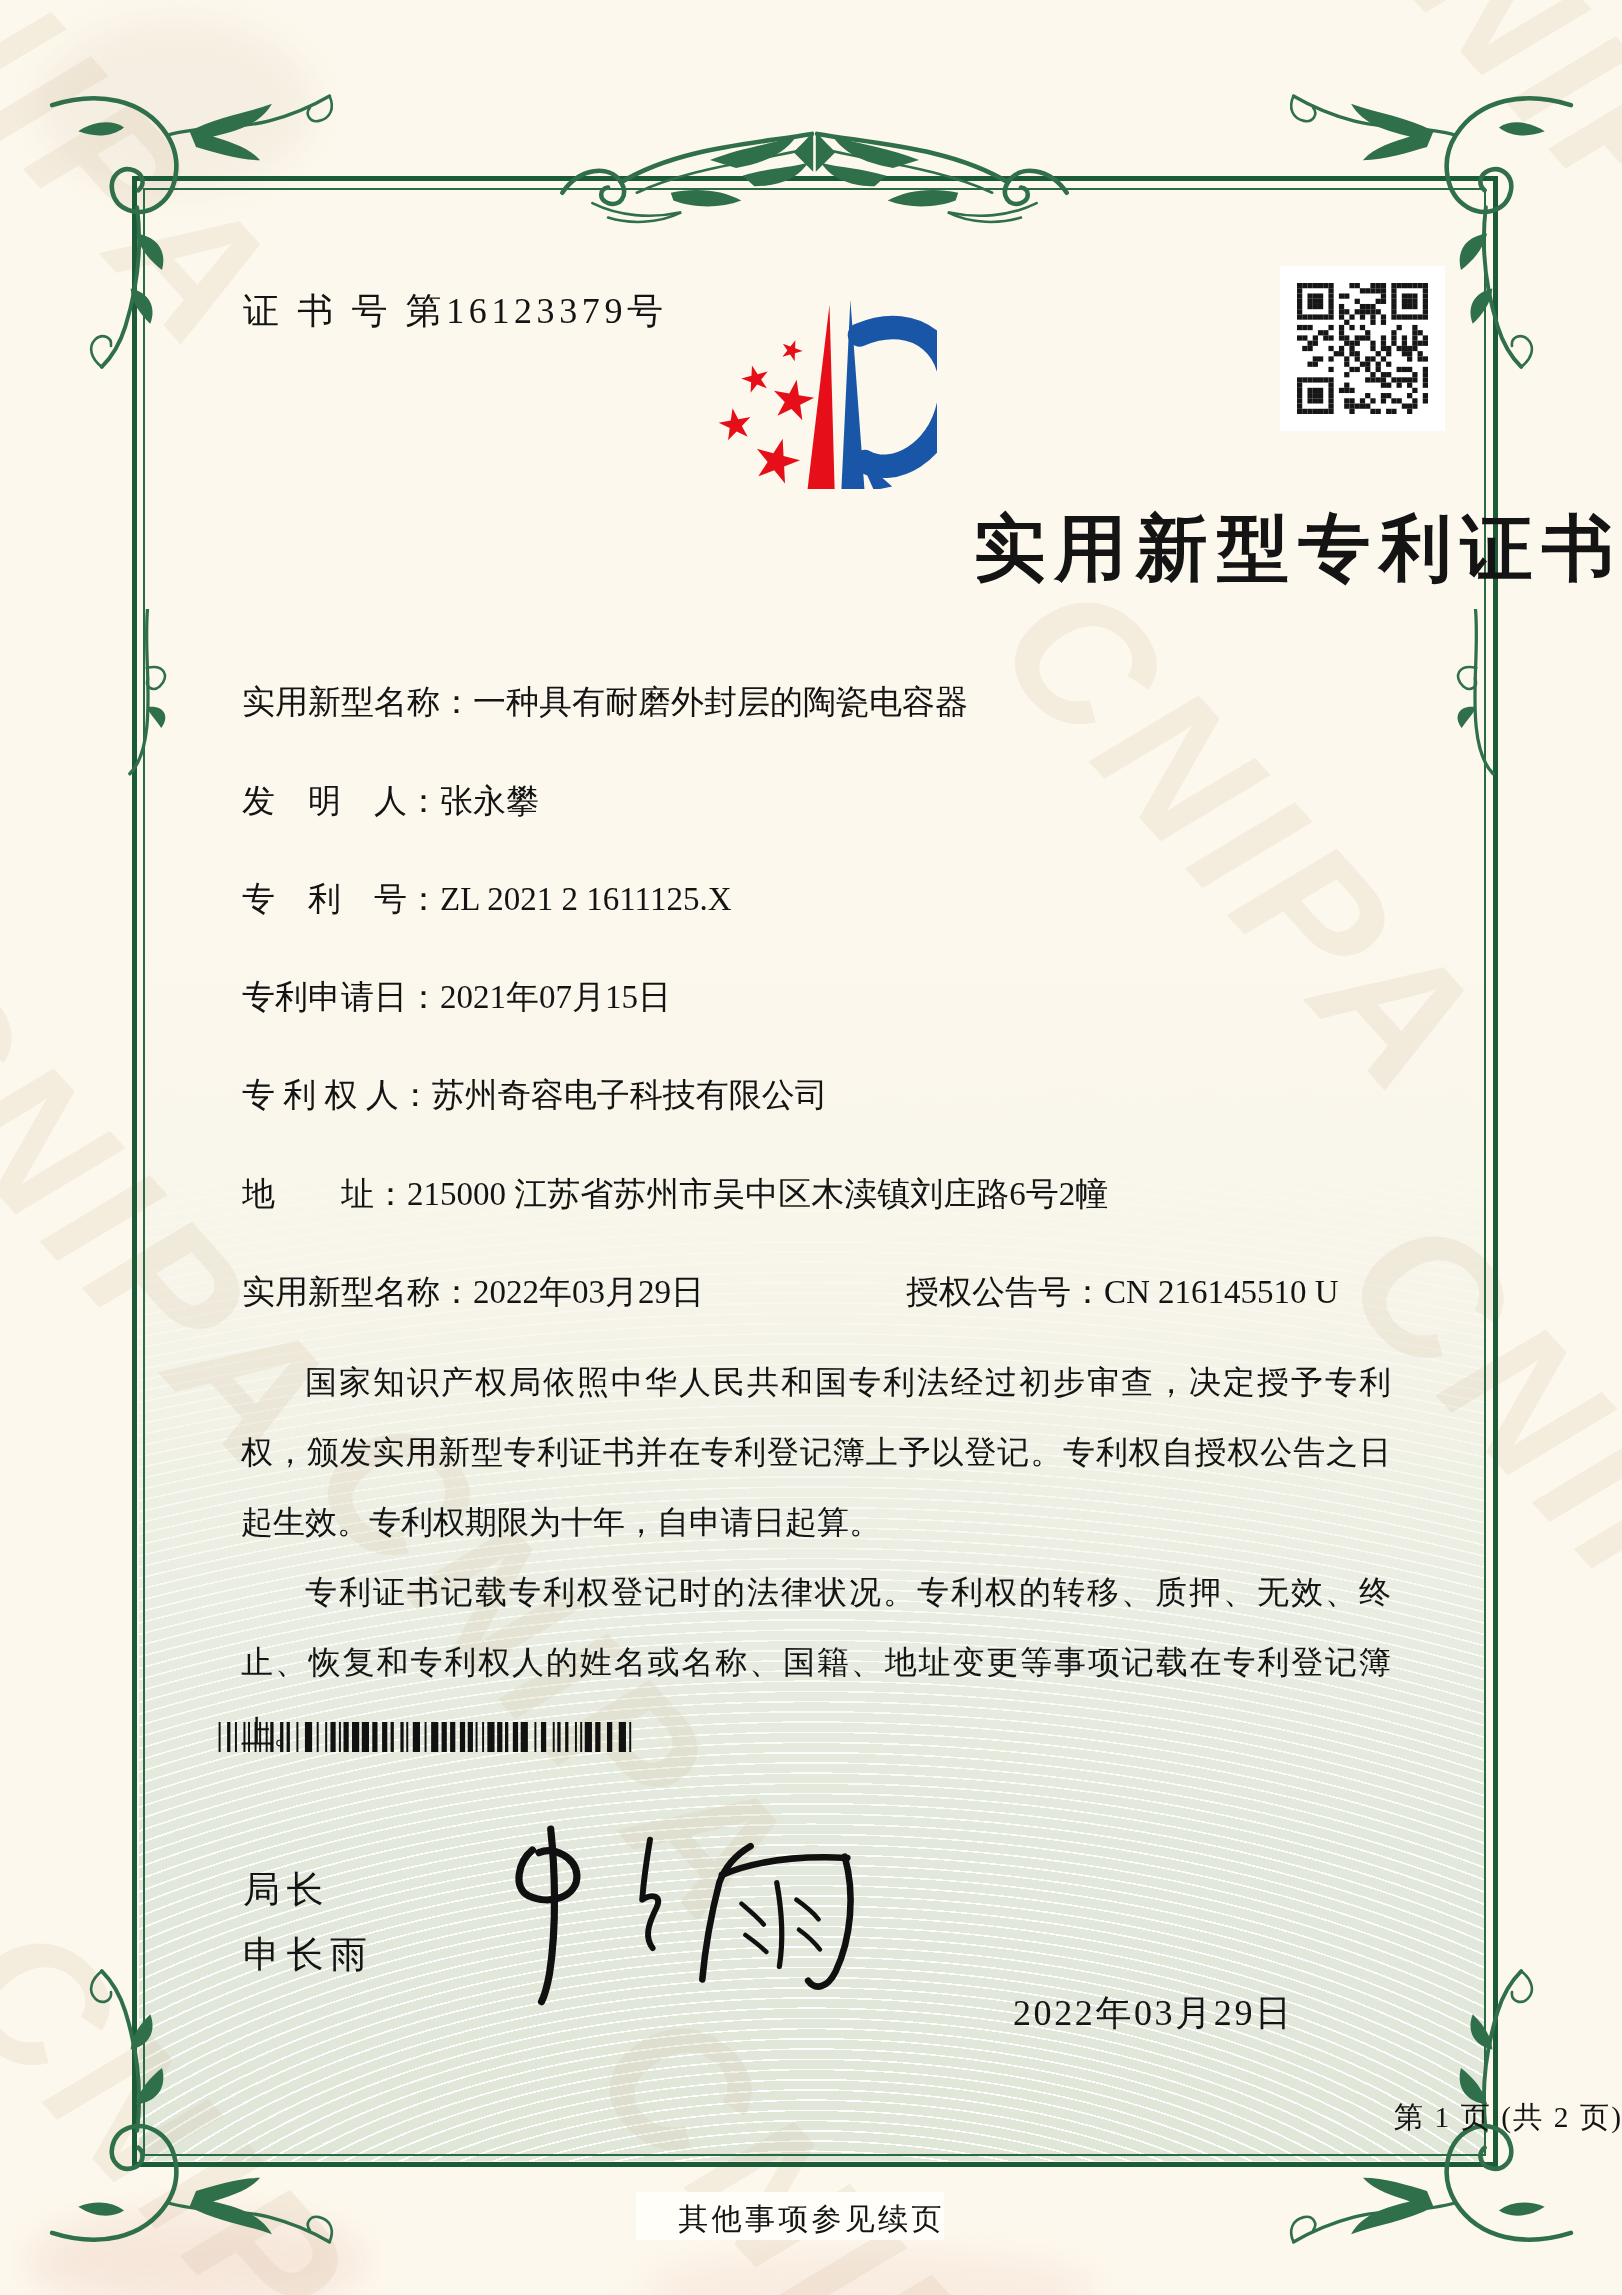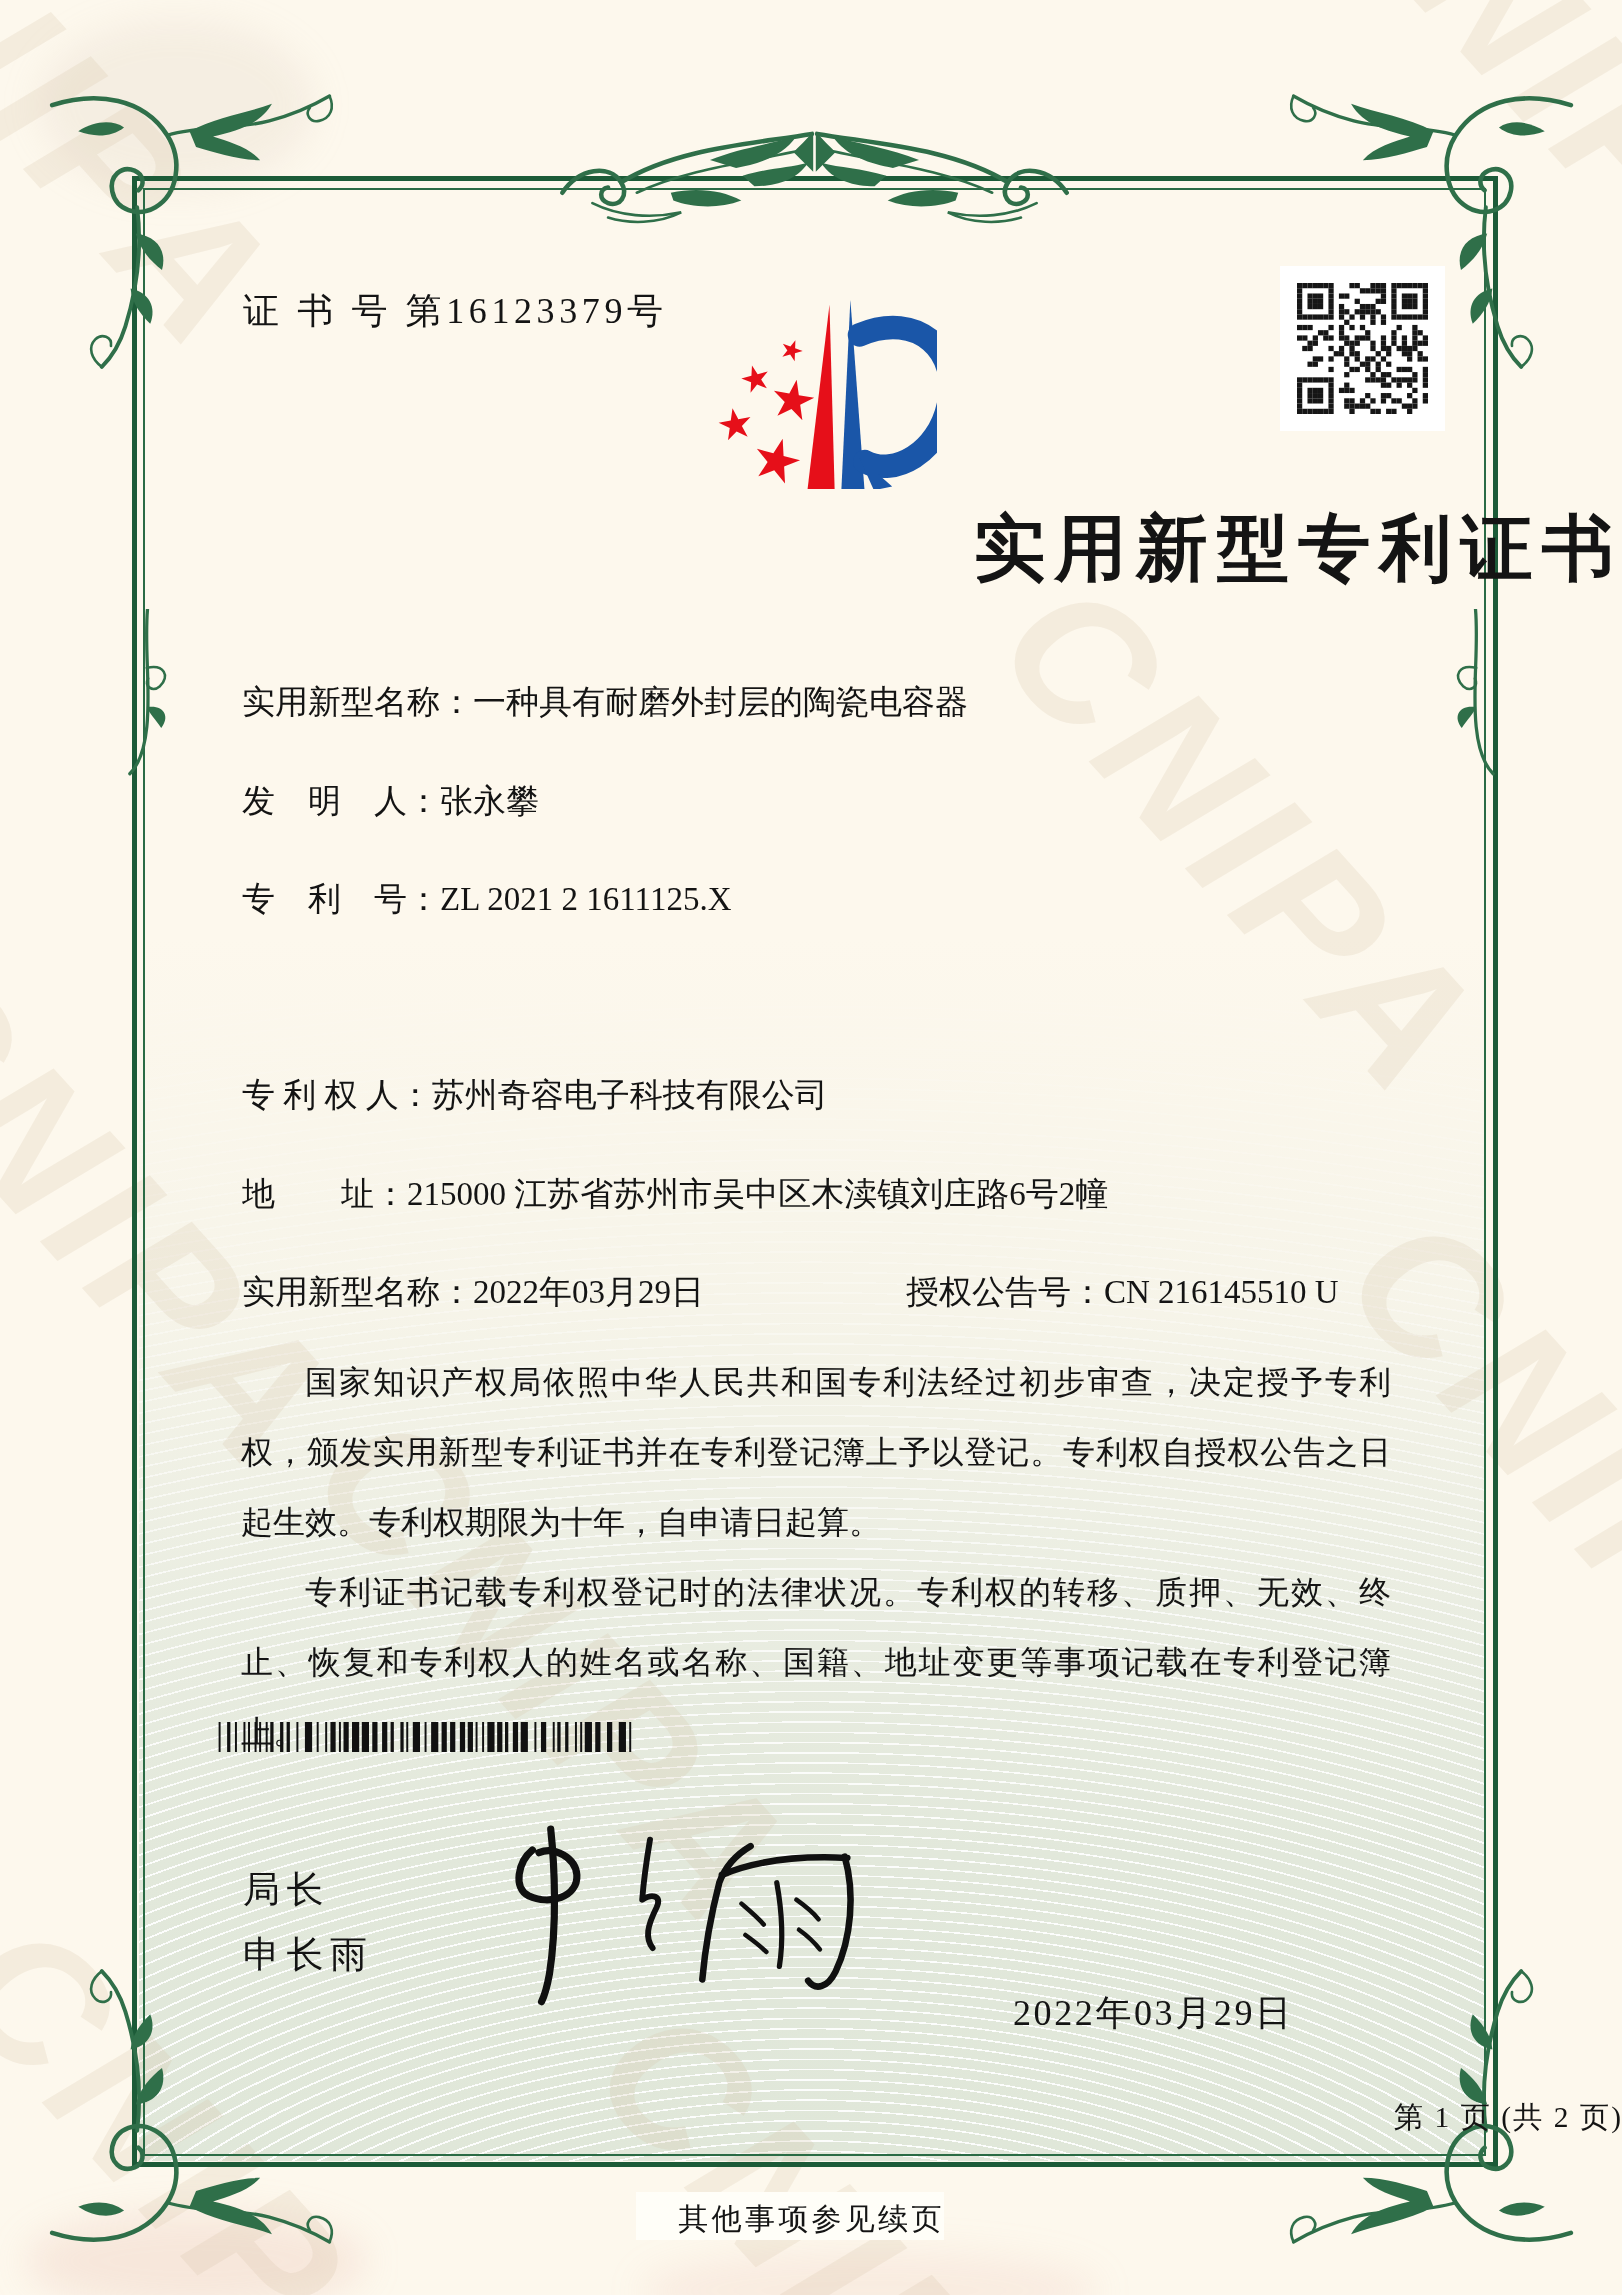--- a/index.html
+++ b/index.html
@@ -486,20 +486,23 @@
 
     <div class="field-row" style="top:681px">
       <span>实用新型名称：</span><span>一种具有耐磨外封层的陶瓷电容器</span>
     </div>
     <div class="field-row" style="top:780px">
       <span>发　明　人：</span><span>张永攀</span>
     </div>
     <div class="field-row" style="top:878px">
       <span>专　利　号：</span><span>ZL 2021 2 1611125.X</span>
     </div>
+    <div class="field-row" style="top:976px">
+      <span>专利申请日：</span><span>2021年07月15日</span>
+    </div>
     <div class="field-row" style="top:1074px">
       <span>专 利 权 人：</span><span>苏州奇容电子科技有限公司</span>
     </div>
     <div class="field-row" style="top:1173px">
       <span>地　　址：</span><span>215000 江苏省苏州市吴中区木渎镇刘庄路6号2幢</span>
     </div>
     <div class="field-row" style="top:1271px">
       <span>实用新型名称：</span><span>2022年03月29日</span>
       <span class="second-pair"><span>授权公告号：</span><span>CN 216145510 U</span></span>
     </div>

